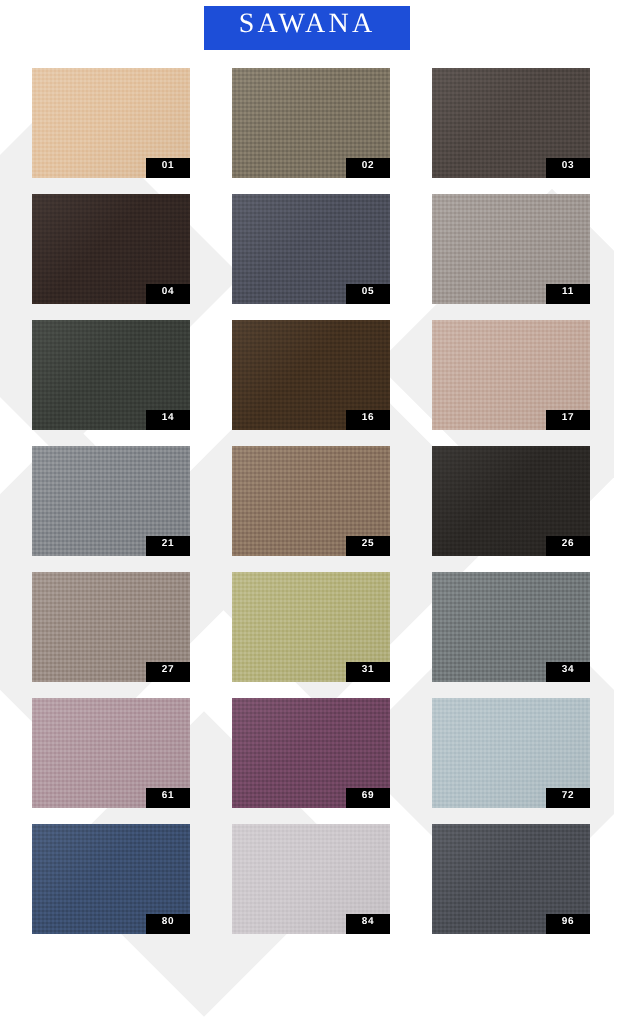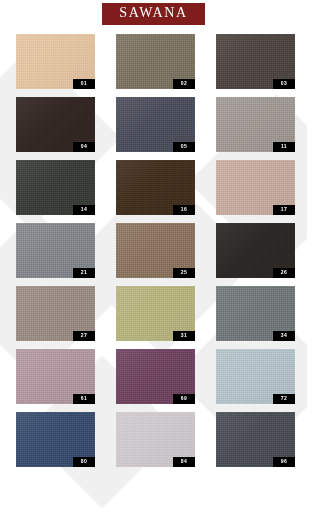--- a/index.html
+++ b/index.html
@@ -37,21 +37,21 @@
 
   
   .title-wrap {
     position: relative;
     z-index: 2;
     display: flex;
     justify-content: center;
     padding-top: 3px;
   }
   .title-bar {
-    background: #7f1d1d;
+    background: #1d4ed8;
     color: #ffffff;
     font-family: "Liberation Serif", serif;
     font-size: 14px;
     letter-spacing: 1.6px;
     padding: 3px 17px 4px 17px;
     line-height: 1.05;
     white-space: nowrap;
   }
 
   

